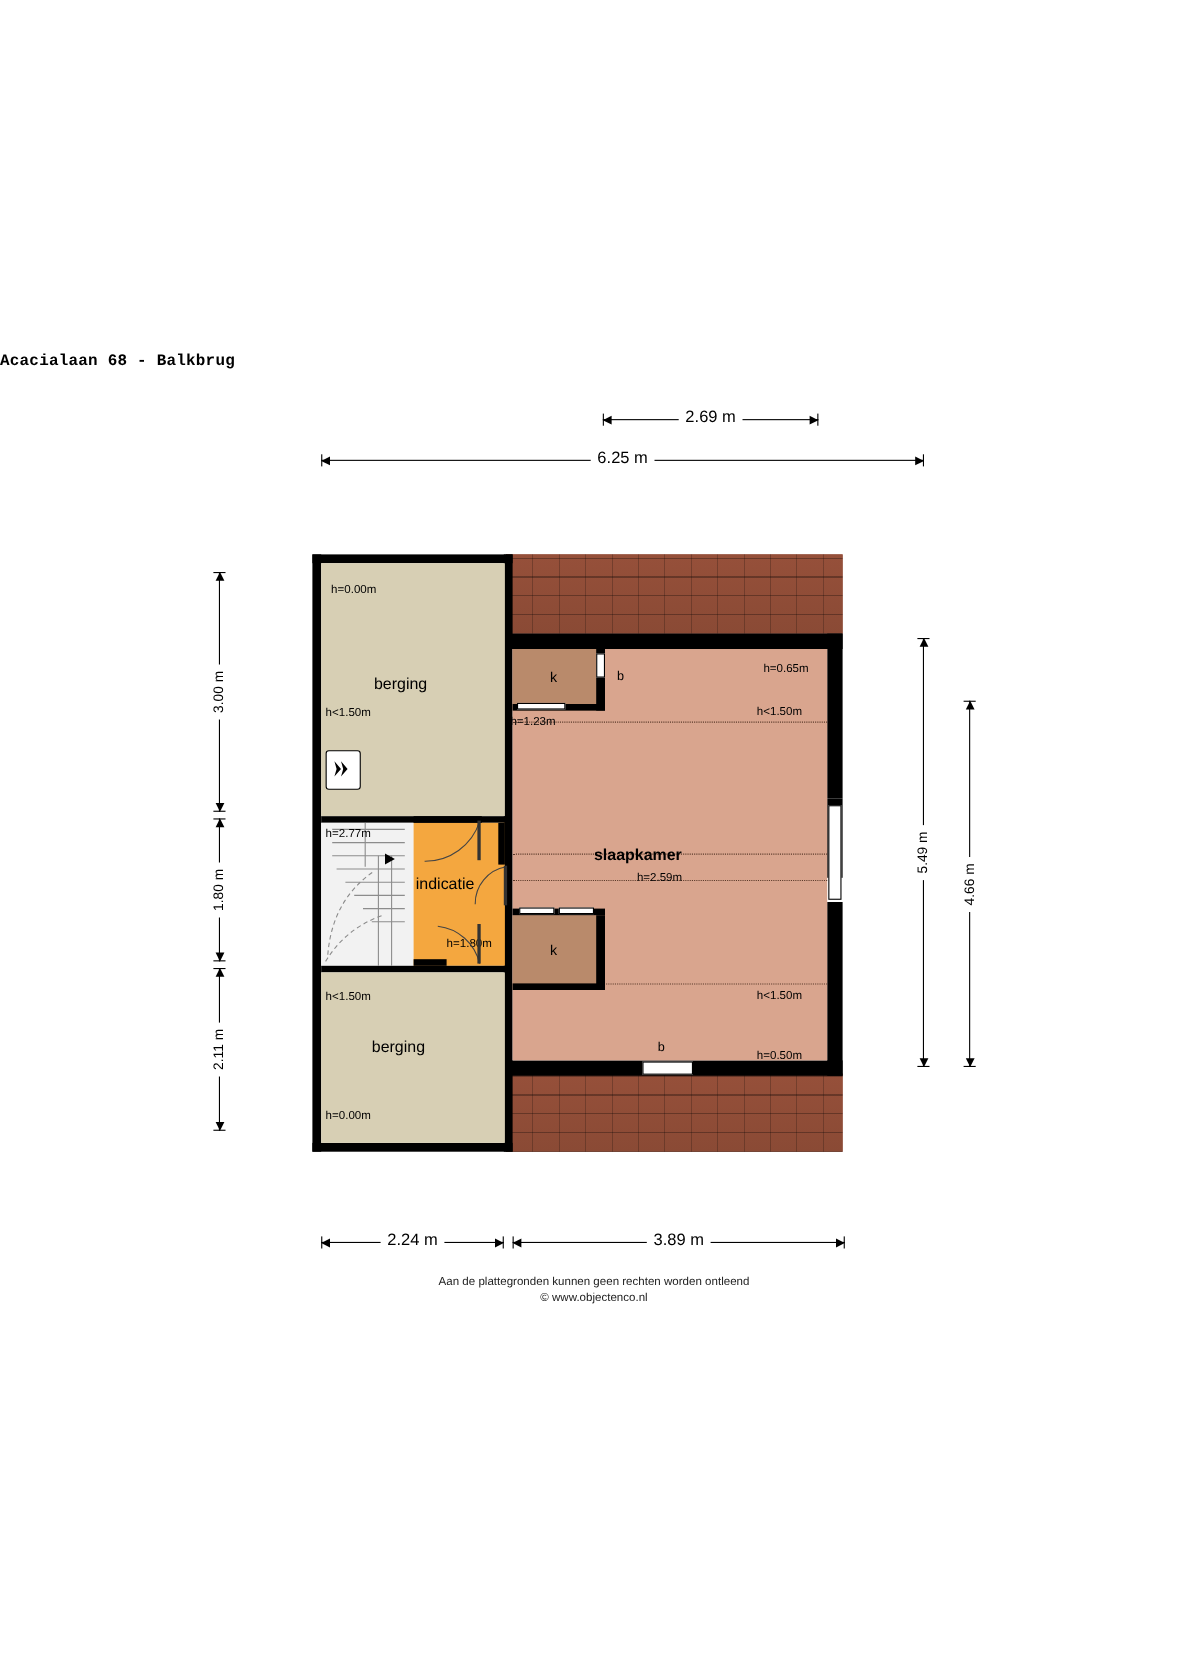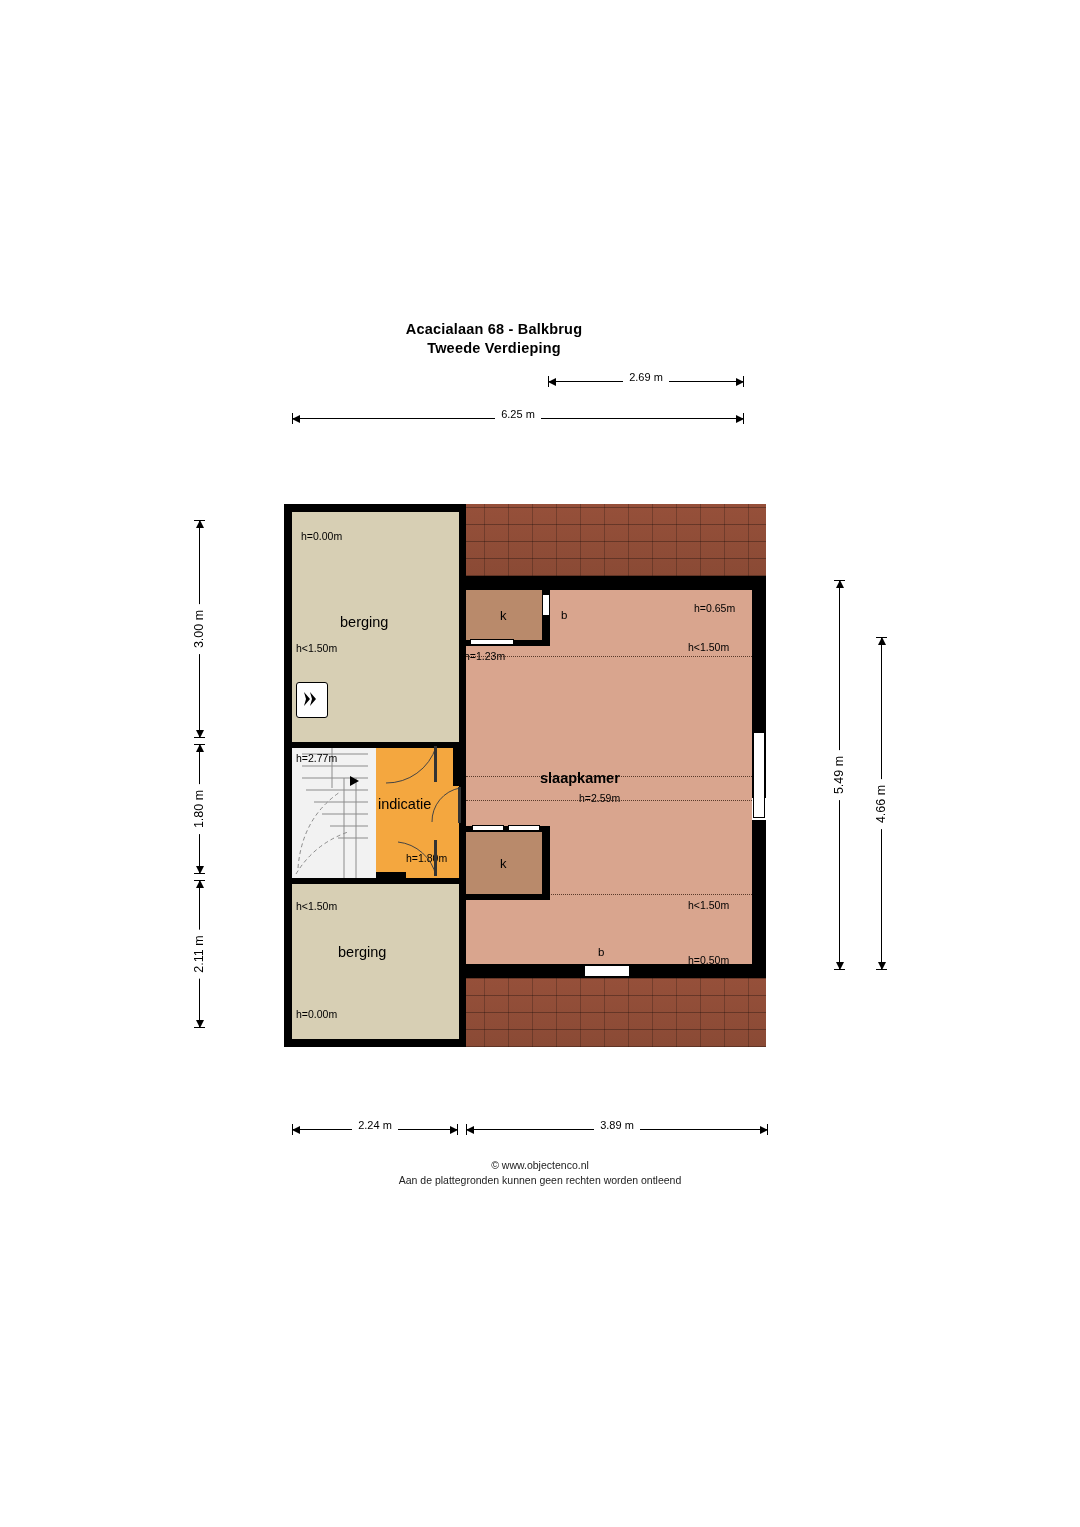--- a/index.html
+++ b/index.html
@@ -19,21 +19,22 @@
     position: absolute;
     inset: 0;
   }
 
   
   .title-block {
     position: absolute;
     top: 320px;
     left: 0;
     width: 988px;
-    text-align: center;
+    text-align: left;
+    font-family: Liberation Mono, monospace;
   }
   .title-line1 {
     font-size: 14.5px;
     font-weight: bold;
     letter-spacing: 0.2px;
     line-height: 19px;
   }
   .title-line2 {
     font-size: 14.5px;
     font-weight: bold;
@@ -82,21 +83,21 @@
     border-top: 4px solid transparent;
     border-bottom: 4px solid transparent;
   }
   .dim-h .arrow-l { left: 0; border-right: 8px solid #000; }
   .dim-h .arrow-r { right: 0; border-left: 8px solid #000; }
   .dim-h .lbl {
     position: absolute;
     top: -3px;
     left: 0; right: 0;
     text-align: center;
-    font-size: 11px;
+    font-size: 15px;
     background: #fff;
     padding: 0 6px;
     width: fit-content;
     margin: 0 auto;
   }
 
   .dim-v {
     position: absolute;
     width: 14px;
   }
@@ -217,33 +218,32 @@
     border-radius: 3px;
   }
 </style>
 </head>
 <body>
 
 <div class="page">
 
   <div class="title-block">
     <div class="title-line1">Acacialaan 68 - Balkbrug</div>
-    <div class="title-line2">Tweede Verdieping</div>
   </div>
 
   <div class="dim-h" style="left:548px; top:374px; width:196px;">
     <div class="line"></div>
     <div class="arrow-l"></div>
     <div class="arrow-r"></div>
     <div class="cap-l"></div>
     <div class="cap-r"></div>
     <div class="lbl">2.69 m</div>
   </div>
 
-  <div class="dim-h" style="left:292px; top:411px; width:452px;">
+  <div class="dim-h" style="left:292px; top:411px; width:548px;">
     <div class="line"></div>
     <div class="arrow-l"></div>
     <div class="arrow-r"></div>
     <div class="cap-l"></div>
     <div class="cap-r"></div>
     <div class="lbl">6.25 m</div>
   </div>
 
   <div class="dim-v" style="left:192px; top:520px; width:14px; height:218px;">
     <div class="line"></div>
@@ -426,17 +426,17 @@
     <div class="lbl-k" style="left:216px; top:352px;">k</div>
     <div class="window" style="left:188px; top:321px; width:32px; height:6px;"></div>
     <div class="window" style="left:224px; top:321px; width:32px; height:6px;"></div>
 
     <div class="lbl-b" style="left:314px; top:442px;">b</div>
     <div class="window" style="left:300px; top:461px; width:46px; height:12px;"></div>
 
   </div>
 
   <div class="footer">
+    <div>Aan de plattegronden kunnen geen rechten worden ontleend</div>
     <div>© www.objectenco.nl</div>
-    <div>Aan de plattegronden kunnen geen rechten worden ontleend</div>
   </div>
 
 </div>
 
 </body></html>

